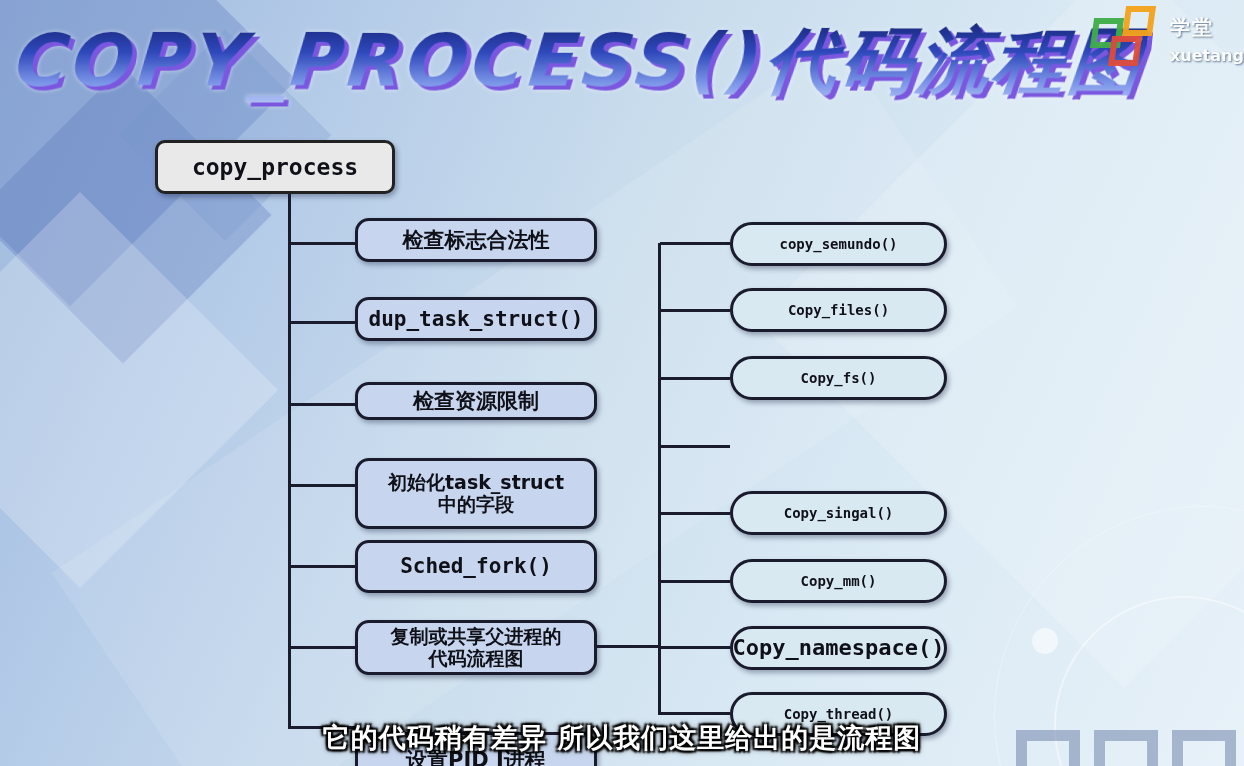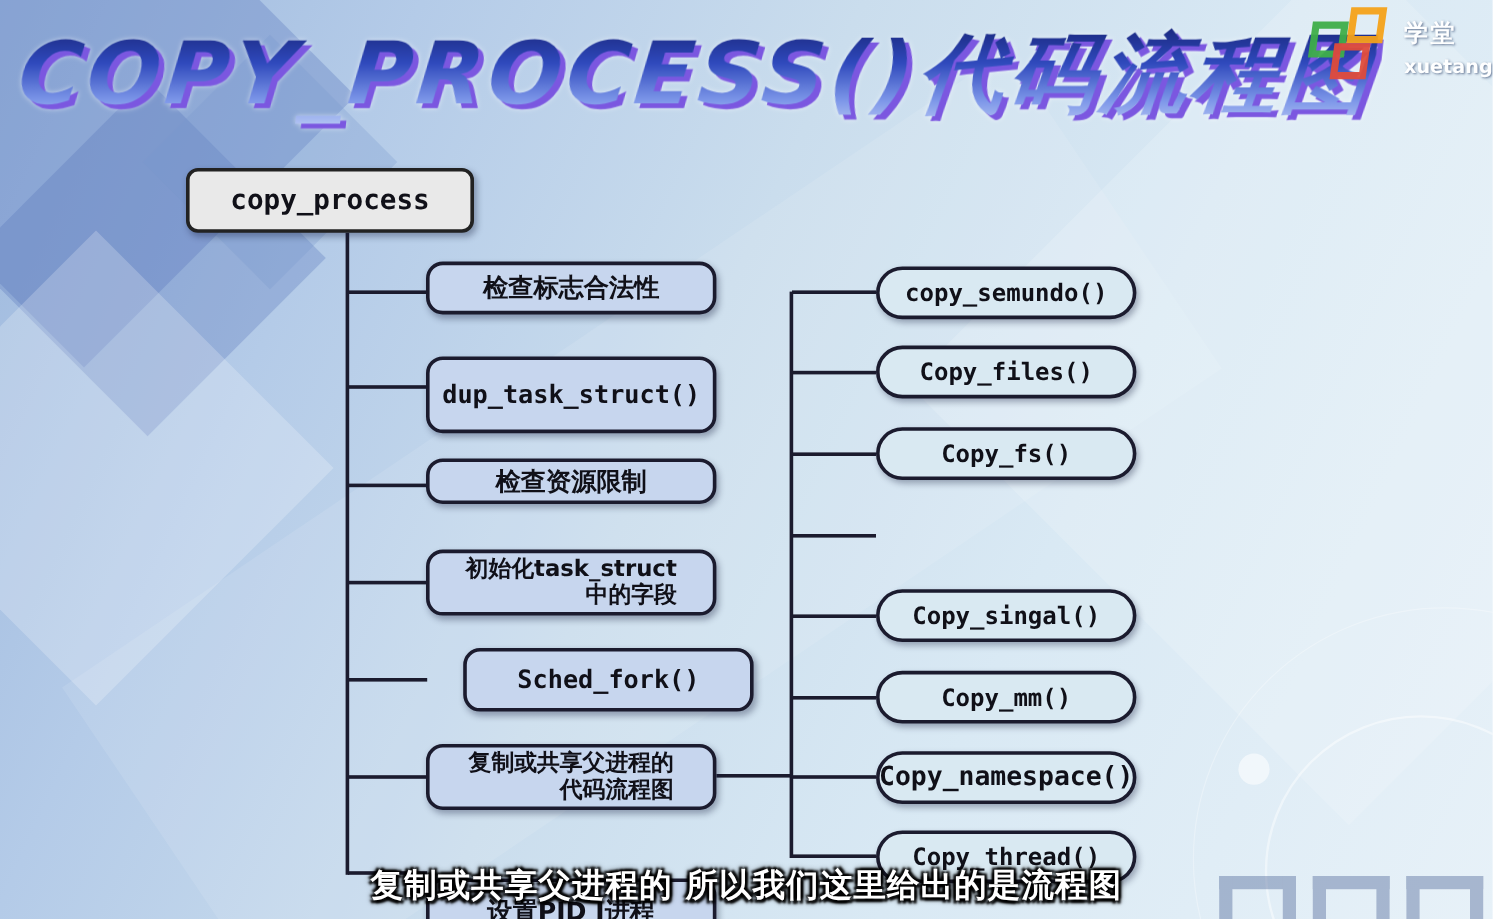--- a/index.html
+++ b/index.html
@@ -38,31 +38,31 @@
   .logo .sq { position:absolute; width:30px; height:30px; border-width:6px; border-style:solid; background:transparent; transform:skewX(-8deg); }
   .sq-g { border-color:#3fae49; left:0; top:12px; }
   .sq-o { border-color:#f5a31a; left:32px; top:0; }
   .sq-r { border-color:#e04b3a; left:18px; top:30px; }
   .logo .brand-cn { position:absolute; left:78px; top:8px; font-size:20px; font-weight:bold; color:#fff; text-shadow:1px 1px 2px rgba(40,60,100,0.7); letter-spacing:2px; }
   .logo .brand-en { position:absolute; left:78px; top:40px; font-size:16px; font-weight:bold; color:#fff; text-shadow:1px 1px 2px rgba(40,60,100,0.7); }
 
   
   .node {
     position:absolute; display:flex; align-items:center; justify-content:center;
-    text-align:right; border:3px solid #1b1b2e; font-weight:bold; color:#101018;
+    text-align:center; border:3px solid #1b1b2e; font-weight:bold; color:#101018;
     white-space:pre-line; line-height:1.15;
     box-shadow:2px 3px 5px rgba(20,30,60,0.35);
   }
   .root {
     left:155px; top:140px; width:240px; height:54px;
     background:#e9e9e9; border-radius:10px; font-size:23px;
     font-family:"DejaVu Sans Mono", monospace; border-color:#222;
   }
   .lnode { left:355px; width:242px; background:#c7d6ee; border-radius:14px; font-size:21px; }
-  .rnode { left:730px; width:217px; height:44px; background:#d9e9f2; border-radius:22px; font-size:20px; font-family:"DejaVu Sans Mono","DejaVu Sans",monospace; }
+  .rnode { left:730px; width:217px; height:44px; background:#d9e9f2; border-radius:22px; font-size:14px; font-family:"DejaVu Sans Mono","DejaVu Sans",monospace; }
   .mono { font-family:"DejaVu Sans Mono","DejaVu Sans",monospace; }
   .line { position:absolute; background:#1b1b2e; }
 
   
   .subtitle {
     position:absolute; left:0; right:0; top:720px; text-align:center;
     font-size:27px; font-weight:600; color:#fff; letter-spacing:1px;
     text-shadow:-2px -2px 2px #000, 2px -2px 2px #000, -2px 2px 2px #000, 2px 2px 2px #000, 0 0 6px rgba(0,0,0,0.9);
     z-index:5;
   }
@@ -113,32 +113,32 @@
   <div class="line" style="left:660px; top:377px; width:70px; height:3px;"></div>
   <div class="line" style="left:660px; top:445px; width:70px; height:3px;"></div>
   <div class="line" style="left:660px; top:512px; width:70px; height:3px;"></div>
   <div class="line" style="left:660px; top:580px; width:70px; height:3px;"></div>
   <div class="line" style="left:660px; top:646px; width:70px; height:3px;"></div>
   <div class="line" style="left:660px; top:712px; width:70px; height:3px;"></div>
 
   <div class="node root">copy_process</div>
 
   <div class="node lnode" style="top:218px; height:44px;">检查标志合法性</div>
-  <div class="node lnode mono" style="top:297px; height:64px;">dup_task_struct()</div>
+  <div class="node lnode mono" style="top:297px; height:44px;">dup_task_struct()</div>
   <div class="node lnode" style="top:382px; height:38px;">检查资源限制</div>
-  <div class="node lnode" style="top:458px; height:55px; font-size:19px;">初始化task_struct
+  <div class="node lnode" style="top:458px; height:71px; font-size:19px;">初始化task_struct
 中的字段</div>
-  <div class="node lnode mono" style="top:540px; height:53px;margin-left:31px;">Sched_fork()</div>
+  <div class="node lnode mono" style="top:540px; height:53px;">Sched_fork()</div>
   <div class="node lnode" style="top:620px; height:55px; font-size:19px;">复制或共享父进程的
 代码流程图</div>
   <div class="node lnode" style="top:700px; height:56px;margin-top:32px;">设置PID J进程</div>
 
   <div class="node rnode" style="top:222px;">copy_semundo()</div>
   <div class="node rnode" style="top:288px;">Copy_files()</div>
   <div class="node rnode" style="top:356px;">Copy_fs()</div>
   <div class="node rnode" style="top:491px;">Copy_singal()</div>
   <div class="node rnode" style="top:559px;">Copy_mm()</div>
   <div class="node rnode" style="top:626px; font-size:22px;">Copy_namespace()</div>
   <div class="node rnode" style="top:692px;">Copy_thread()</div>
 
-  <div class="subtitle">复制或共享父进程的 所以我们这里给出的是流程图</div>
+  <div class="subtitle">它的代码稍有差异 所以我们这里给出的是流程图</div>
 
 </div>
 
 </body></html>

